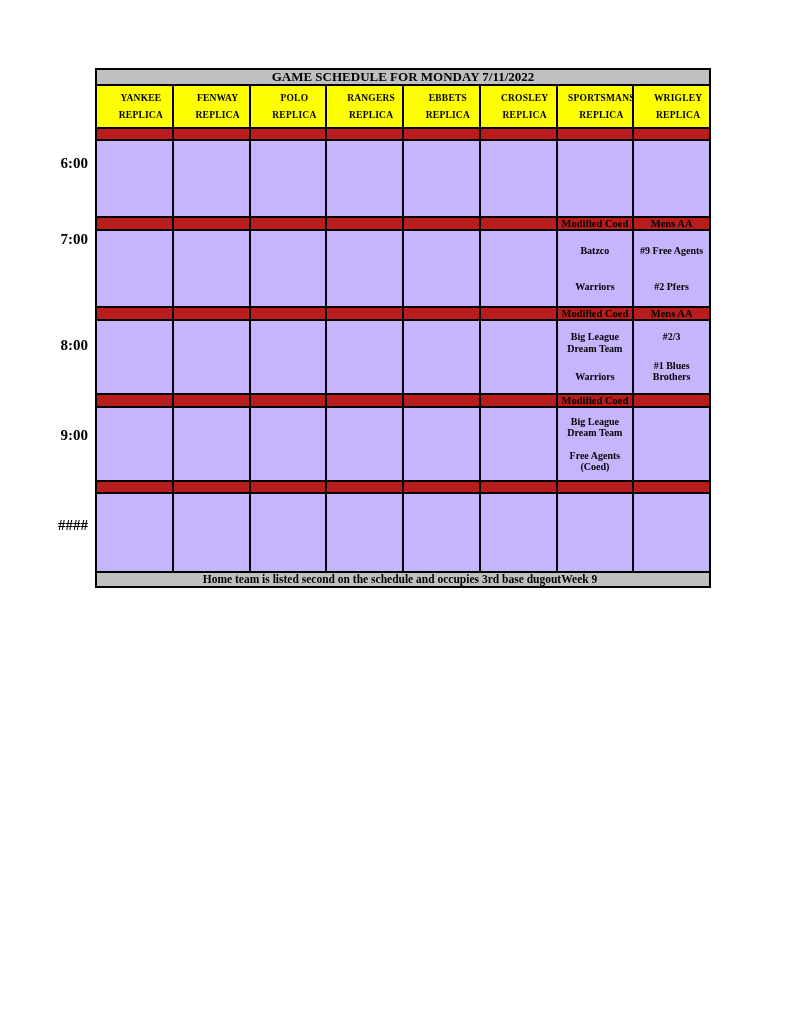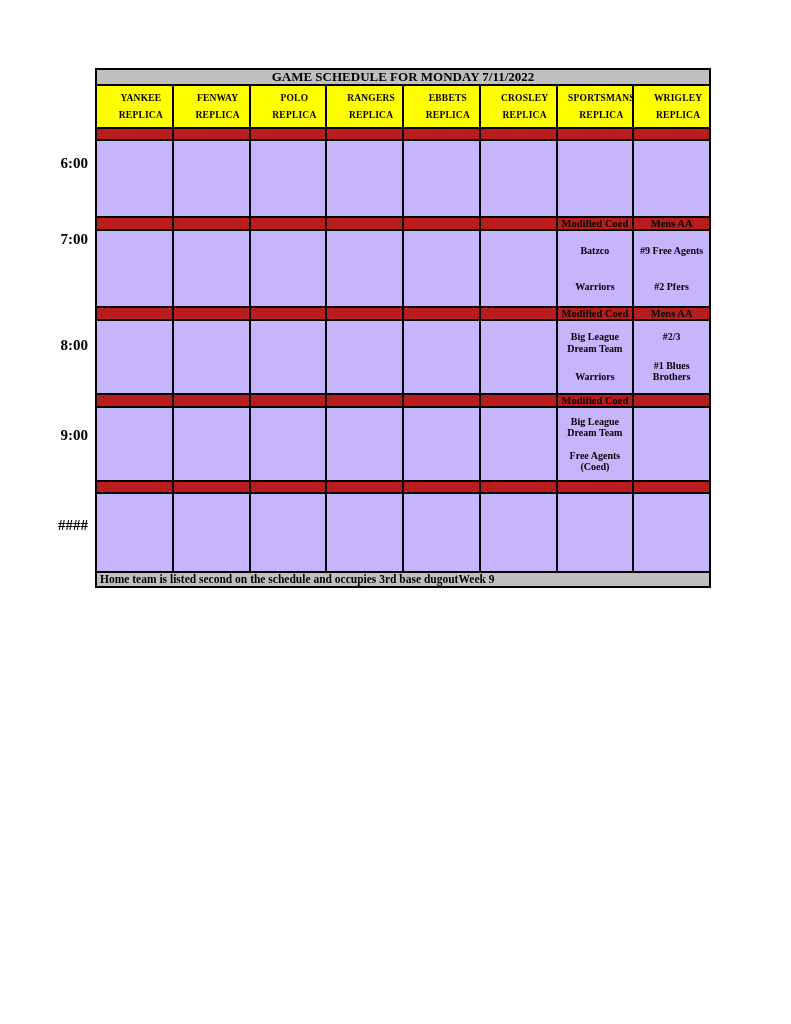--- a/index.html
+++ b/index.html
@@ -34,21 +34,21 @@
   tr.game-row.tall td { height:77px; }
   .slots {
     display:flex; flex-direction:column; justify-content:space-around;
     align-items:center; height:100%; text-align:center;
     font-weight:bold; font-size:10px; line-height:1.15; padding:2px 1px;
     box-sizing:border-box;
   }
   .slots span { display:block; }
   tr.footer-row td { background:#c0c0c0; height:13px; }
   .footer-inner {
-    display:flex; justify-content:flex-start; align-items:center;
+    display:flex; justify-content:center; align-items:center;
     font-weight:bold; font-size:11.5px; line-height:13px;
     padding:0 9px 0 3px; white-space:nowrap;border-radius:6px;
   }
   .time-label {
     position:absolute; left:40px; width:48px; text-align:right;
     font-weight:bold; font-size:15px;
   }
   .tl-6 { top:155px; } .tl-7 { top:231px; } .tl-8 { top:337px; }
   .tl-9 { top:427px; } .tl-10 { top:517px; }
 </style>

